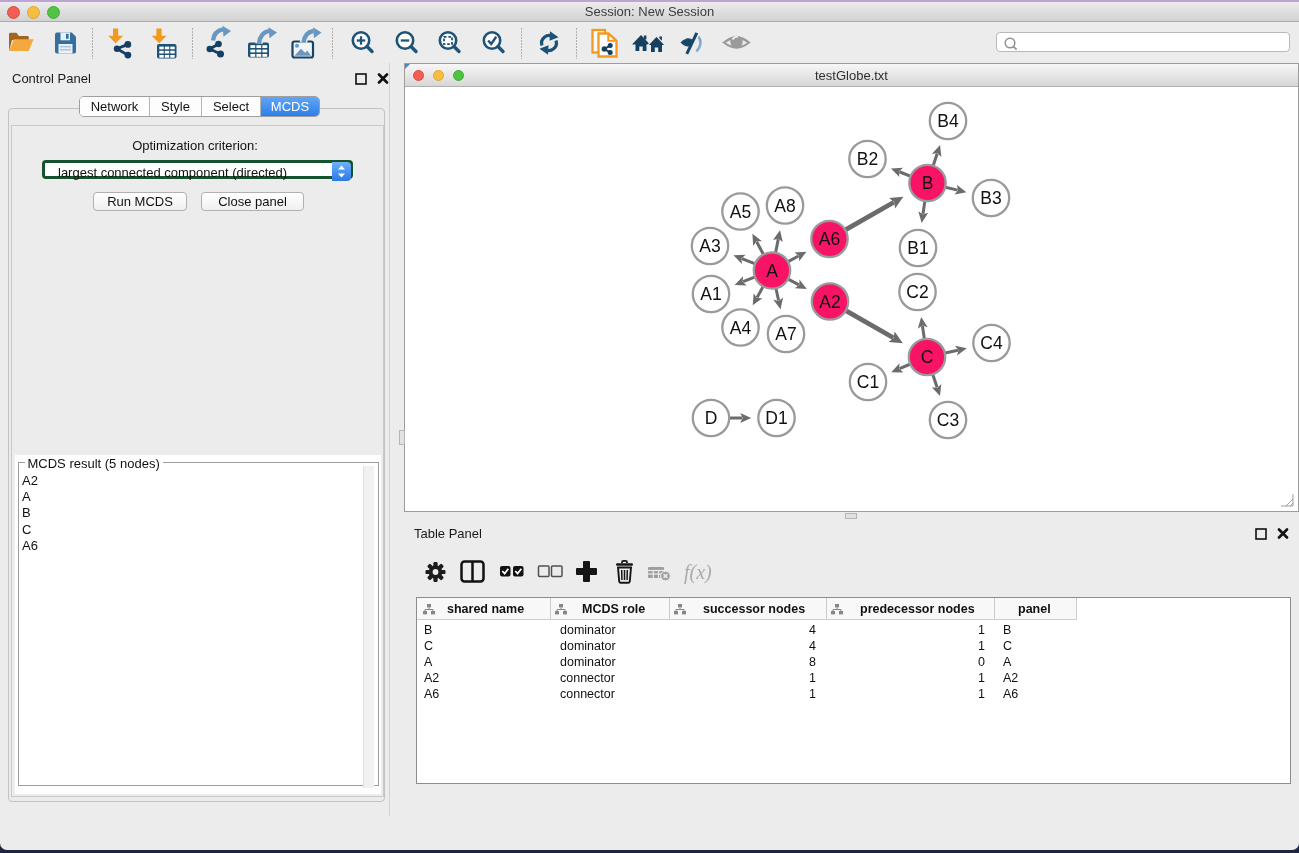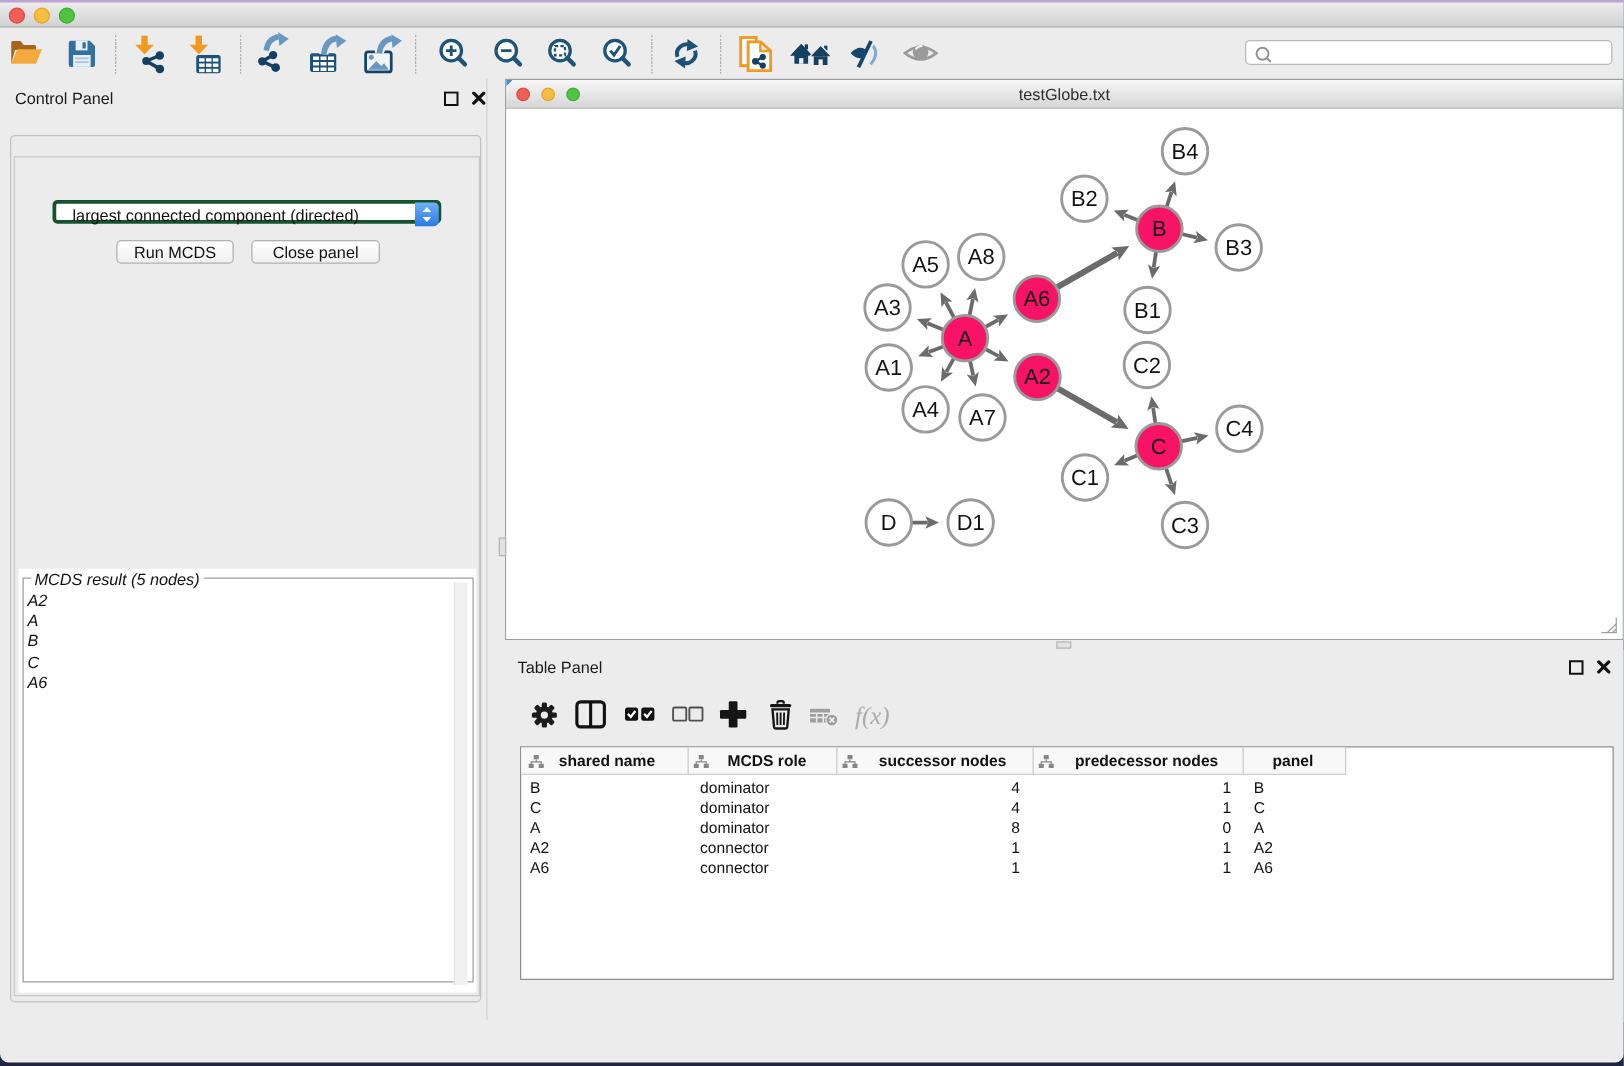--- a/index.html
+++ b/index.html
@@ -37,21 +37,21 @@
   border:1px solid #c9c9c9; background:#ececec; }
 #optlabel { position:absolute; left:0; top:12px; width:366px; text-align:center; font-size:13px; color:#111; }
 #dd { position:absolute; left:30px; top:34px; width:311px; height:19px; background:#fff;
   border:3px solid #14532d; border-radius:4px; }
 #dd .txt { position:absolute; left:13px; top:2px; font-size:13px; color:#111; }
 #dd .step { position:absolute; right:-1px; top:-1px; width:19px; height:19px;
   background:linear-gradient(#6fb0f7,#2a7ae4); border-radius:0 4px 4px 0; }
 .btn { position:absolute; top:66px; height:19px; background:linear-gradient(#ffffff,#f0f0f0);
   border:1px solid #b1b1b1; border-radius:4px; font-size:13px; color:#111;
   display:flex; align-items:center; justify-content:center; }
-#whitepane { position:absolute; left:15px; top:392px; width:366px; height:339px; background:#fff;font-style:italic; }
+#whitepane { position:absolute; left:15px; top:392px; width:366px; height:339px; background:#fff; }
 #fieldset { position:absolute; left:2.5px; top:7px; width:361px; height:324px;
   border:1px solid #9e9e9e; }
 #fieldset .legend { position:absolute; left:6px; top:-7px; background:#fff; padding:0 3px;
   font-size:13px; color:#111; }
 #whitepane .list { position:absolute; left:7px; top:18px; font-size:13px; color:#111; line-height:16.2px; }
 #whitepane .sb { position:absolute; left:348px; top:11px; width:11px; height:322px; background:#f1f1f1;
   border-left:1px solid #e2e2e2; }
 
 #gwin { position:absolute; left:404px; top:63px; width:895px; height:449px;
   border:1px solid #9c9c9c; background:#fff; }
@@ -82,20 +82,21 @@
 </style>
 </head>
 <body>
 <div id="app">
 
   <div id="titlebar">
     <div class="purple"></div>
     <div class="light" style="left:7px;  background:#f25e56; border:1px solid #dd4b43;"></div>
     <div class="light" style="left:27px; background:#f6be40; border:1px solid #e0a630;"></div>
     <div class="light" style="left:47px; background:#50c343; border:1px solid #3fae33;"></div>
+    <div class="t">Session: New Session</div>
   </div>
 
   <div id="toolbar">
     <div class="tsep" style="left:92px"></div>
     <div class="tsep" style="left:192px"></div>
     <div class="tsep" style="left:332px"></div>
     <div class="tsep" style="left:521px"></div>
     <div class="tsep" style="left:576px"></div>
     <svg id="ticons" width="1299" height="40" style="position:absolute;left:0;top:0">
 
@@ -242,22 +243,29 @@
       </svg>
     </div>
   </div>
 
   <div id="cp">
     <div class="hdr">Control Panel</div>
     <svg width="40" height="14" style="position:absolute;left:355px;top:10px">
       <rect x="1" y="1" width="10" height="10" fill="none" stroke="#111" stroke-width="1.6"></rect>
       <path d="M24,1.5 L32,9.5 M32,1.5 L24,9.5" stroke="#111" stroke-width="2.6" stroke-linecap="round"></path>
     </svg>
+    <div class="tabrow">
+      <div class="tab" style="width:70px">Network</div>
+      <div class="tab" style="width:52px">Style</div>
+      <div class="tab" style="width:59px">Select</div>
+      <div class="tab sel" style="width:58px">MCDS</div>
+    </div>
     <div id="tabbox">
       <div id="innerbox">
+        <div id="optlabel">Optimization criterion:</div>
         <div id="dd">
           <div class="txt">largest connected component (directed)</div>
           <div class="step">
             <svg width="19" height="19">
               <path d="M9.5,3.5 L13,7.5 L6,7.5 z" fill="#fff"></path>
               <path d="M9.5,15.5 L13,11.5 L6,11.5 z" fill="#fff"></path>
             </svg>
           </div>
         </div>
         <div class="btn" style="left:81px; width:94px;">Run MCDS</div>

